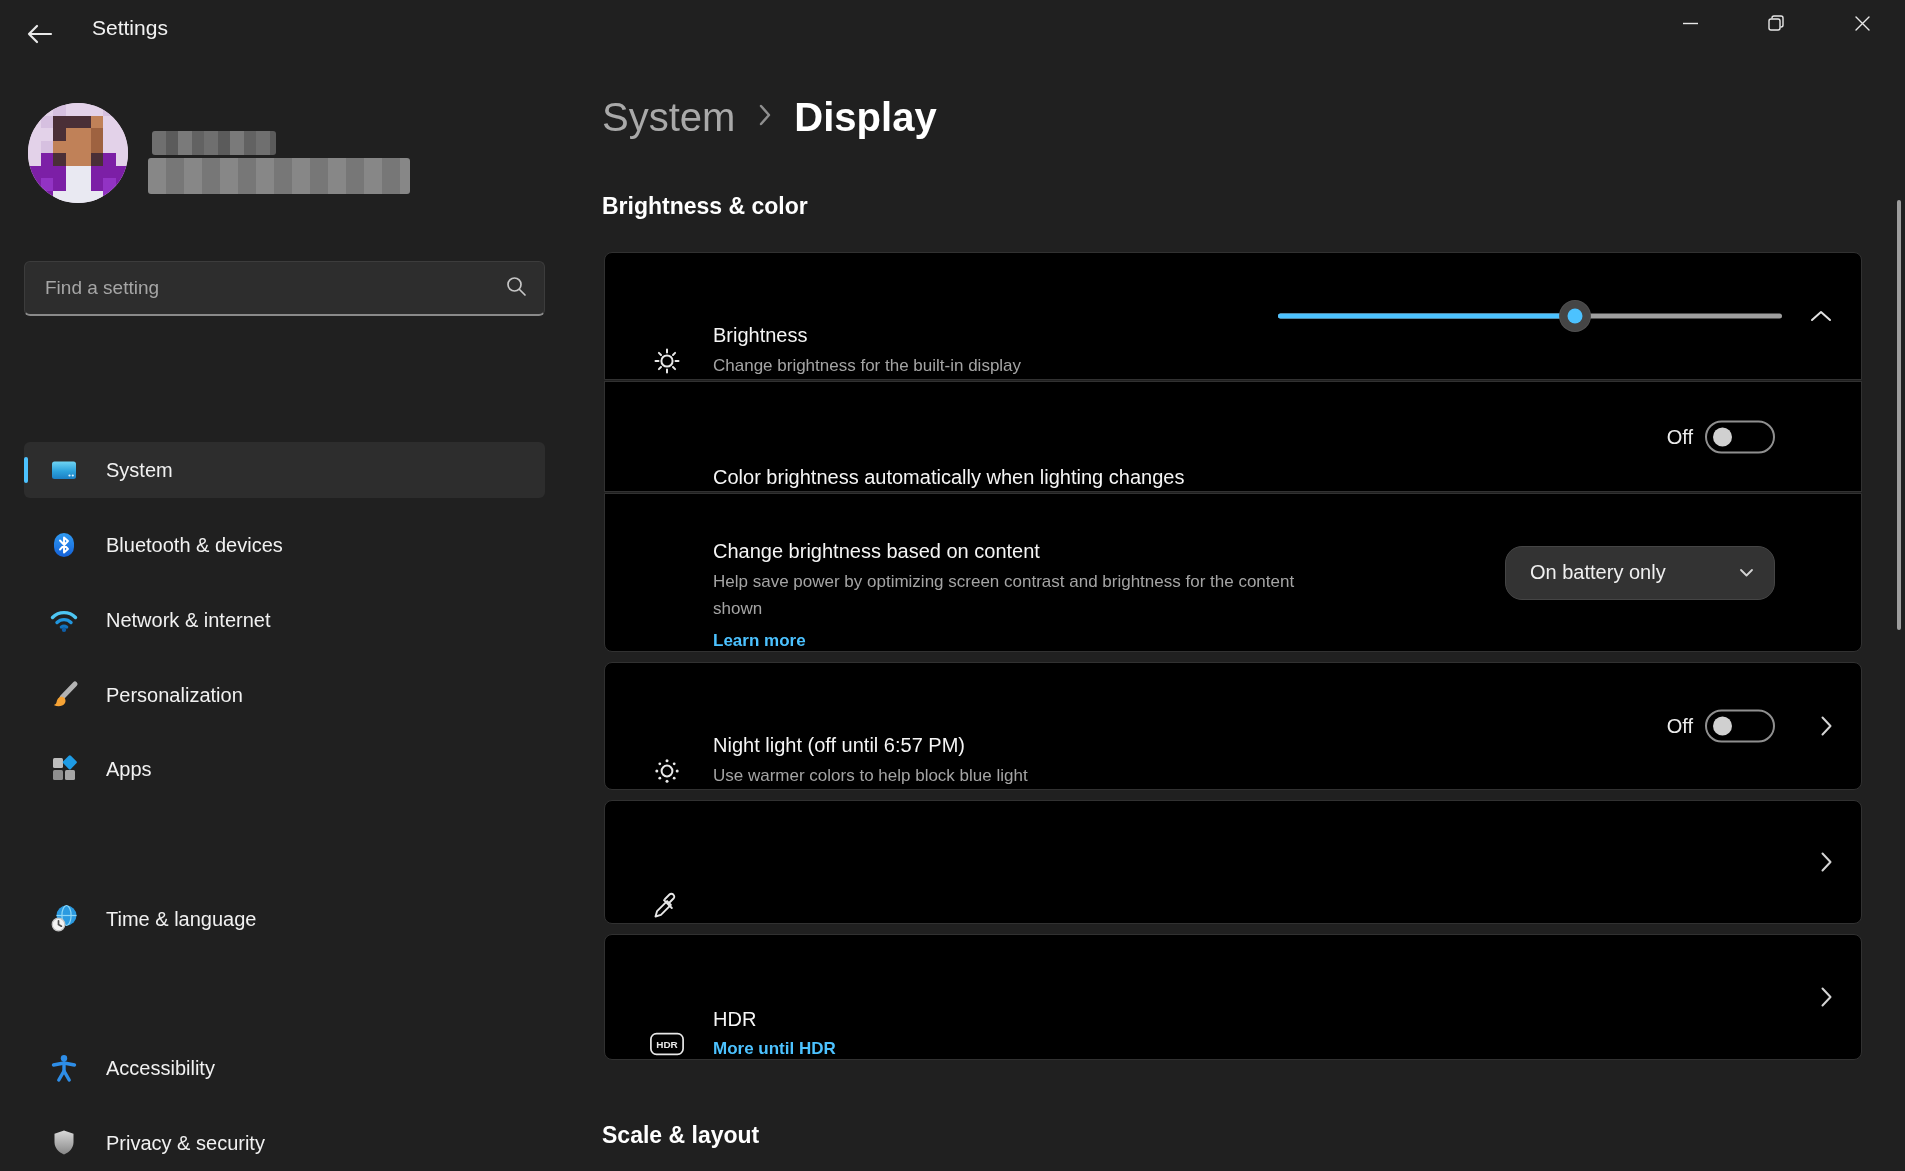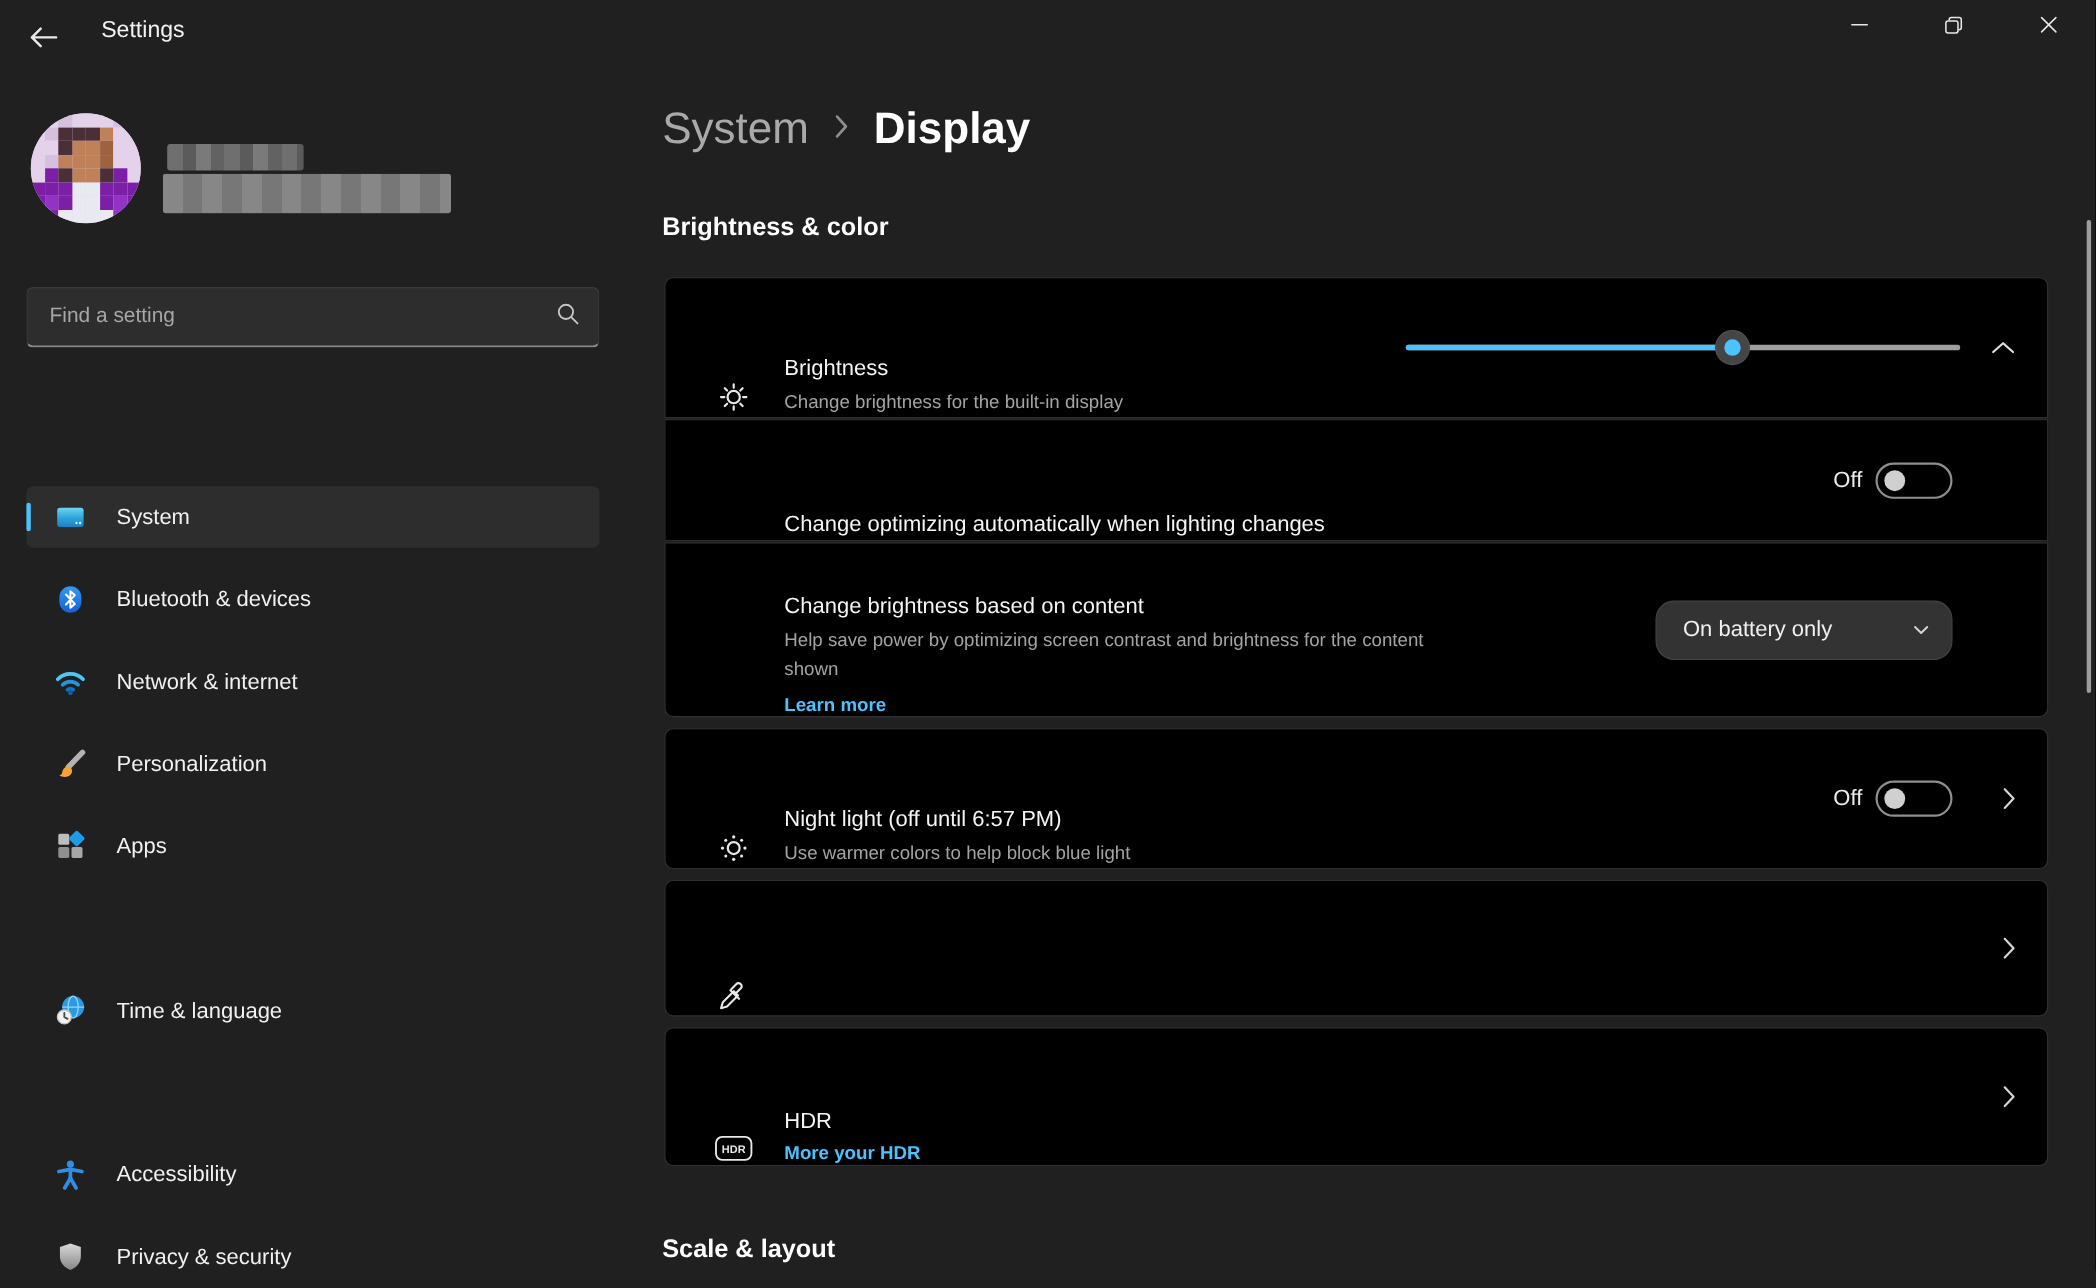--- a/index.html
+++ b/index.html
@@ -343,21 +343,21 @@
     </div>
     <span class="chev-right-slot">
       <svg width="24" height="13" viewBox="0 0 24 13">
           <path d="M3 10.5 L12 2.5 L21 10.5" fill="none" stroke="#e0e0e0" stroke-width="2" stroke-linecap="round" stroke-linejoin="round"></path>
         </svg>
     </span>
   </div>
 
   <div class="row r2">
     <div class="texts noicon">
-      <div class="row-title">Change optimizing automatically when lighting changes</div>
+      <div class="row-title">Color brightness automatically when lighting changes</div>
     </div>
     <span class="off-label">Off</span>
     <div class="toggle">
         <div class="knob"></div>
       </div>
   </div>
 
   <div class="row r3">
     <div class="texts noicon">
       <div class="row-title">Change brightness based on content</div>
@@ -418,21 +418,21 @@
 
   <div class="row r-hdr">
     <span class="icon-slot">
       <svg width="38" height="30" viewBox="0 0 38 30">
         <rect x="2" y="4" width="34" height="22" rx="6" fill="none" stroke="#e8e8e8" stroke-width="1.8"></rect>
         <text x="19" y="19.5" text-anchor="middle" font-family="Liberation Sans, sans-serif" font-size="10.5" font-weight="bold" fill="#e8e8e8">HDR</text>
       </svg>
     </span>
     <div class="texts">
       <div class="row-title">HDR</div>
-      <div class="row-link" style="margin-top:6px">More your HDR</div>
+      <div class="row-link" style="margin-top:6px">More until HDR</div>
     </div>
     <span class="chev-right-slot">
       <svg width="13" height="22" viewBox="0 0 13 22">
           <path d="M2.5 2.5 L10.5 11 L2.5 19.5" fill="none" stroke="#d4d4d4" stroke-width="2" stroke-linecap="round" stroke-linejoin="round"></path>
         </svg>
     </span>
   </div>
 
   <div class="section-header sec-scale">Scale &amp; layout</div>
 

